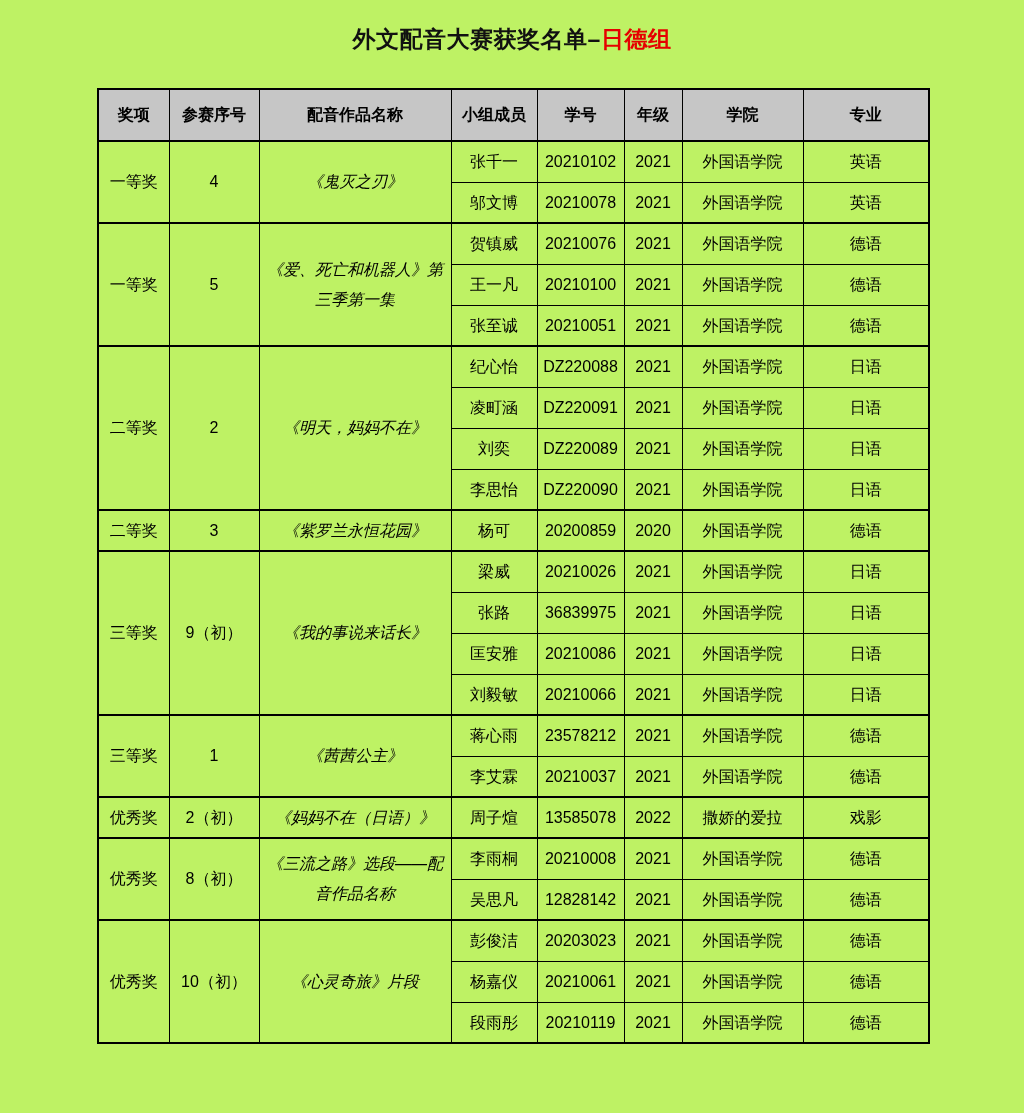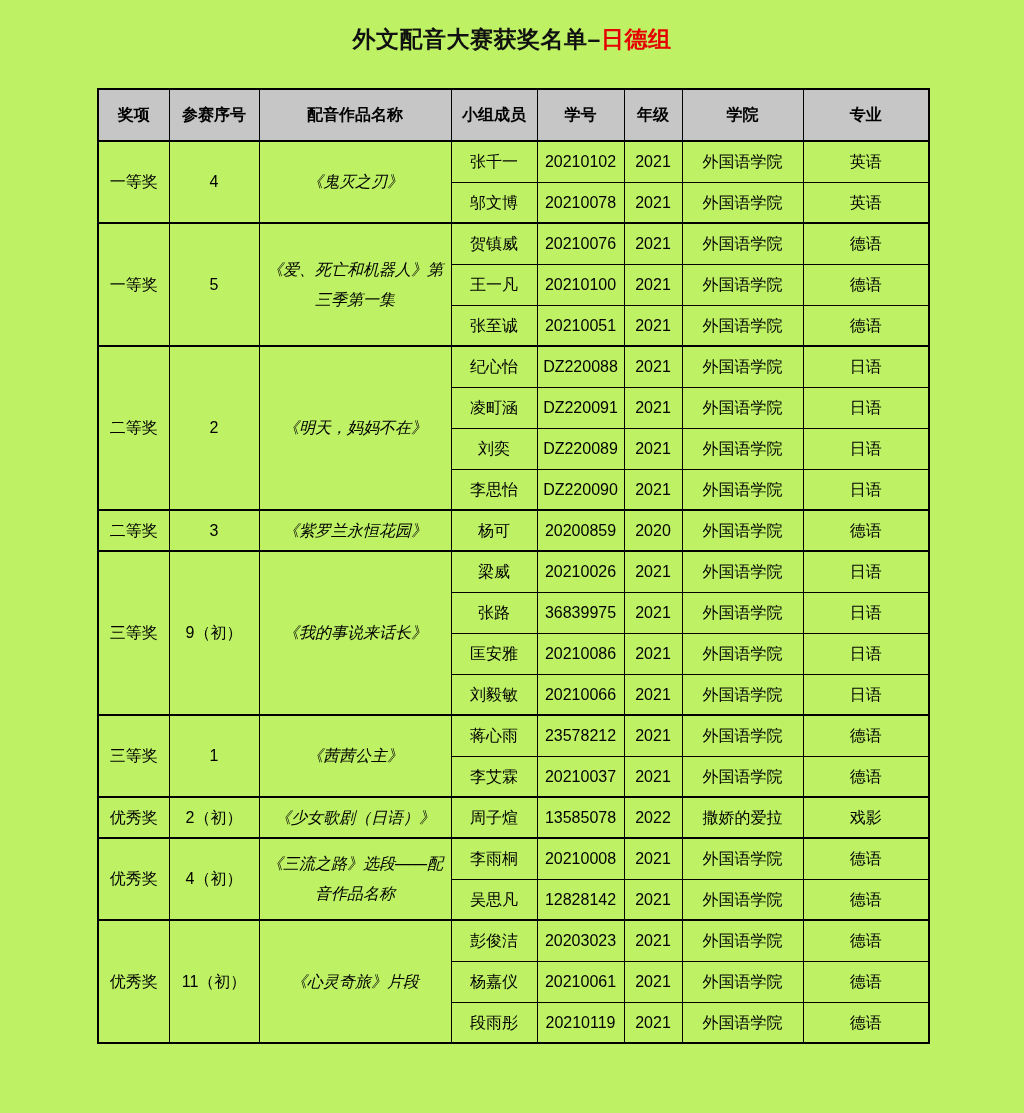--- a/index.html
+++ b/index.html
@@ -216,47 +216,47 @@
         <tr>
           <td>李艾霖</td>
           <td>20210037</td>
           <td>2021</td>
           <td>外国语学院</td>
           <td>德语</td>
         </tr>
         <tr class="group-first">
           <td rowspan="1">优秀奖</td>
           <td rowspan="1">2（初）</td>
-          <td rowspan="1" class="work">《少女歌剧（日语）》</td>
+          <td rowspan="1" class="work">《妈妈不在（日语）》</td>
           <td>周子煊</td>
           <td>13585078</td>
           <td>2022</td>
           <td>撒娇的爱拉</td>
           <td>戏影</td>
         </tr>
         <tr class="group-first">
           <td rowspan="2">优秀奖</td>
-          <td rowspan="2">4（初）</td>
+          <td rowspan="2">8（初）</td>
           <td rowspan="2" class="work">《三流之路》选段——配音作品名称</td>
           <td>李雨桐</td>
           <td>20210008</td>
           <td>2021</td>
           <td>外国语学院</td>
           <td>德语</td>
         </tr>
         <tr>
           <td>吴思凡</td>
           <td>12828142</td>
           <td>2021</td>
           <td>外国语学院</td>
           <td>德语</td>
         </tr>
         <tr class="group-first">
           <td rowspan="3">优秀奖</td>
-          <td rowspan="3">11（初）</td>
+          <td rowspan="3">10（初）</td>
           <td rowspan="3" class="work">《心灵奇旅》片段</td>
           <td>彭俊洁</td>
           <td>20203023</td>
           <td>2021</td>
           <td>外国语学院</td>
           <td>德语</td>
         </tr>
         <tr>
           <td>杨嘉仪</td>
           <td>20210061</td>

